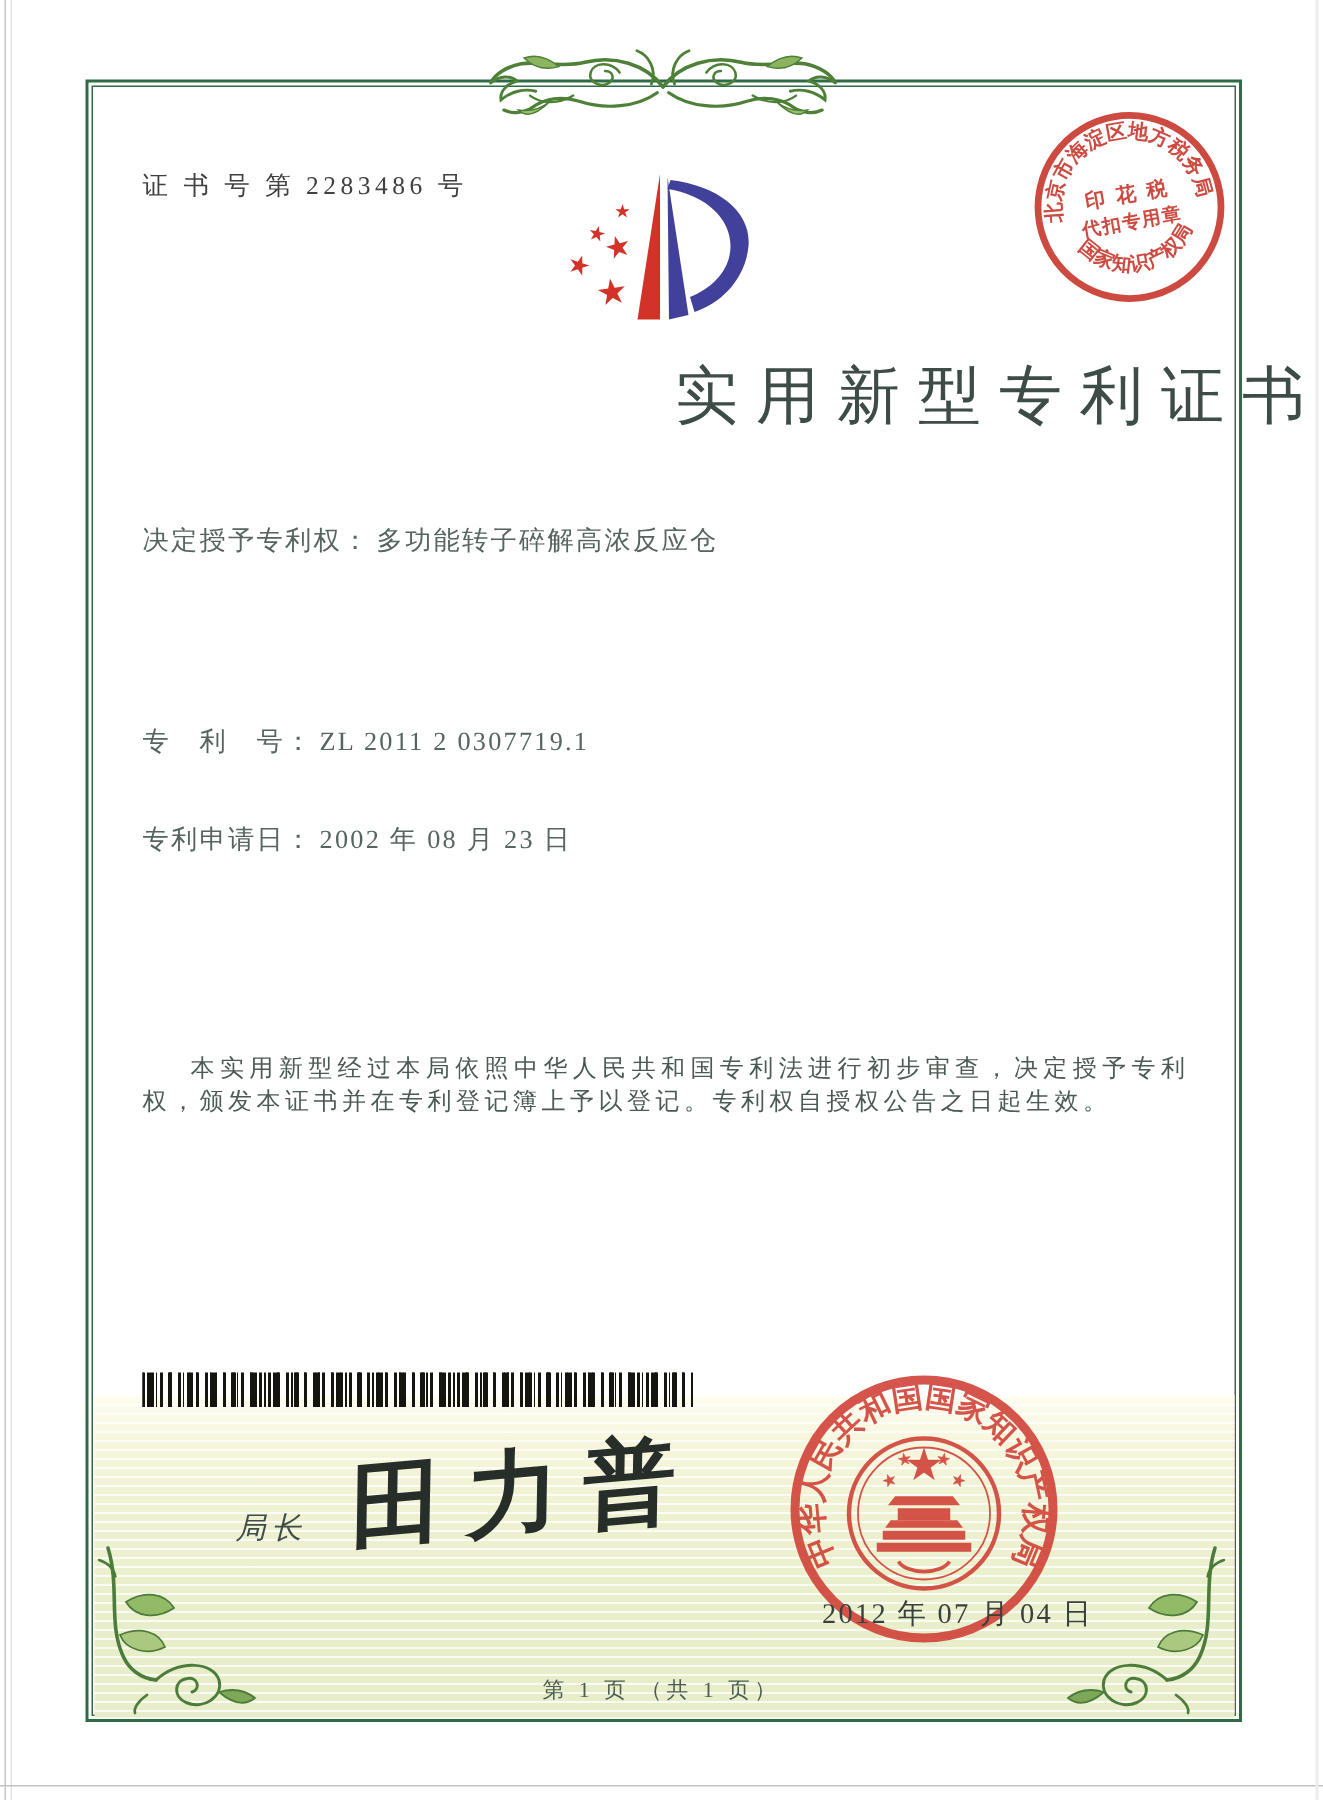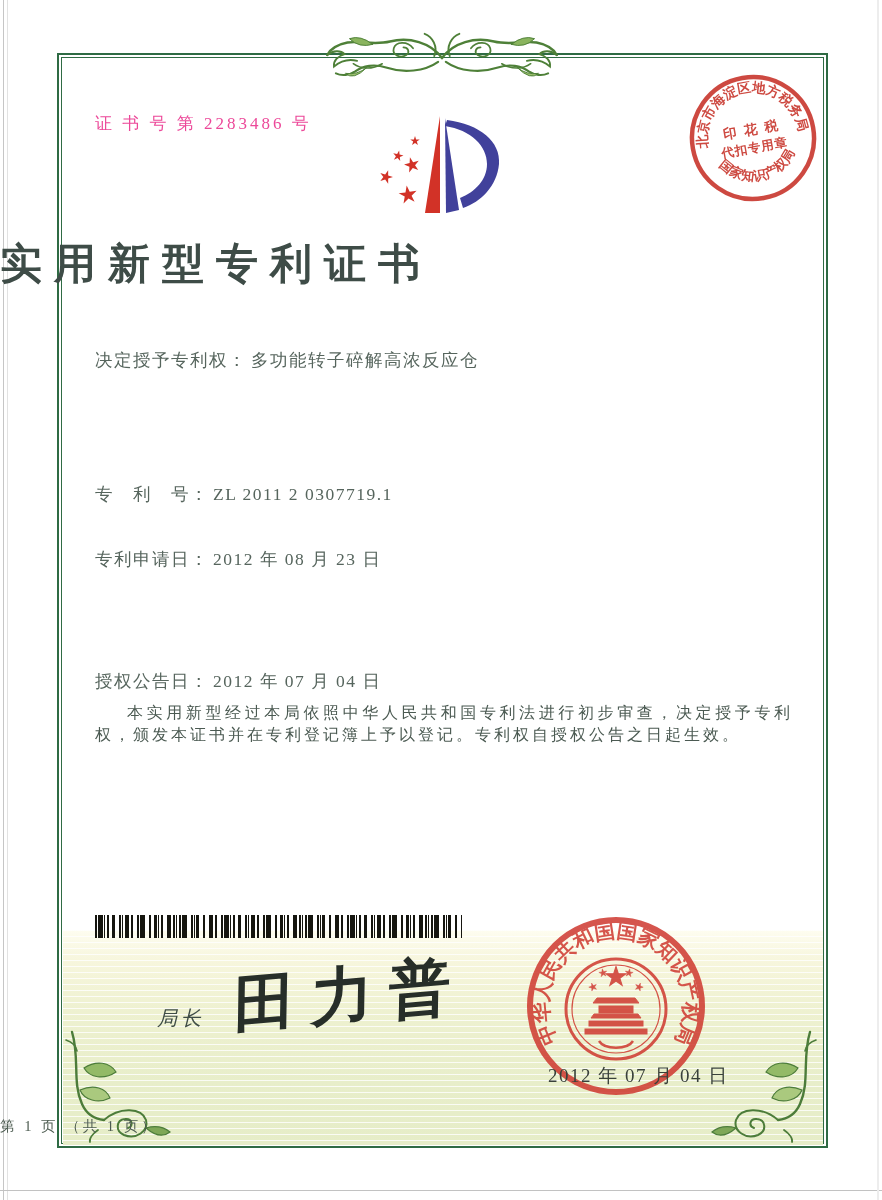--- a/index.html
+++ b/index.html
@@ -18,22 +18,22 @@
   .frame-inner{position:absolute;inset:2px;border:1px solid #2f6b44;}
 
   
   .bottom-band{
     position:absolute;left:63px;top:930px;width:760px;height:215px;z-index:1;
     background:
       repeating-linear-gradient(180deg, rgba(255,255,255,.8) 0 1.5px, rgba(255,255,255,0) 1.5px 6px),
       linear-gradient(180deg,#fefdf0 0%,#f7f6dd 14%,#eef1d0 38%,#e8eeca 70%,#e6edc8 100%);
   }
 
-  .cert-no{position:absolute;left:95px;top:112px;font-size:17px;letter-spacing:3px;color:#ec4899;z-index:2;}
-  .title{position:absolute;left:0;top:236px;width:882px;text-align:left;font-size:42px;font-weight:bold;
+  .cert-no{position:absolute;left:95px;top:112px;font-size:17px;letter-spacing:3px;color:#404040;z-index:2;}
+  .title{position:absolute;left:0;top:236px;width:882px;text-align:right;font-size:42px;font-weight:normal;
          letter-spacing:12px;color:#3e4c47;z-index:2;}
 
   .field{position:absolute;left:95px;width:700px;font-size:17.5px;color:#56655d;letter-spacing:1.5px;z-index:2;}
   .fvalue{margin-left:4px;}
 
   .paras{position:absolute;left:95px;top:702px;width:698px;z-index:2;color:#4b5a52;}
   .paras p{margin:0 0 10px 0;font-size:16px;line-height:22px;letter-spacing:3px;
            text-align:justify;text-indent:2em;}
 
   .barcode{
@@ -47,21 +47,21 @@
   .stamp-top{position:absolute;left:683px;top:68px;width:140px;height:140px;z-index:2;}
   .logo{position:absolute;left:375px;top:112px;width:130px;height:110px;z-index:2;}
 
   .sig-role{position:absolute;left:157px;top:1005px;font-size:20px;letter-spacing:4px;color:#3f4d46;z-index:3;font-style:italic;}
   .sig-name{position:absolute;left:233px;top:952px;width:260px;font-size:62px;font-weight:bold;color:#272e29;
             letter-spacing:16px;transform:rotate(-5deg) skewX(-6deg);z-index:3;white-space:nowrap;}
 
   .seal{position:absolute;left:521px;top:911px;width:190px;height:190px;z-index:3;opacity:.93;}
   .seal-date{position:absolute;left:548px;top:1063px;font-size:19px;letter-spacing:1.5px;color:#39413a;z-index:4;}
 
-  .footer{position:absolute;left:0;top:1117px;width:882px;font-size:14.5px;
+  .footer{position:absolute;left:0;top:1117px;width:882px;text-align:center;font-size:14.5px;
           letter-spacing:3px;color:#4d5c51;z-index:4;}
 
   .orn-top{position:absolute;left:314px;top:29px;width:256px;height:54px;z-index:2;}
   .orn-bl{position:absolute;left:58px;top:1030px;width:118px;height:118px;z-index:2;}
   .orn-br{position:absolute;left:706px;top:1030px;width:118px;height:118px;z-index:2;transform:scaleX(-1);}
 </style>
 </head>
 <body>
 
 <div class="page">
@@ -152,24 +152,21 @@
 
   <div class="title">实用新型专利证书</div>
 
   <div class="field" style="top:348px">
     <span>决定授予专利权：</span><span class="fvalue">多功能转子碎解高浓反应仓</span>
   </div>
   <div class="field" style="top:482px">
     <span>专　利　号：</span><span class="fvalue">ZL 2011 2 0307719.1</span>
   </div>
   <div class="field" style="top:547px">
-    <span>专利申请日：</span><span class="fvalue">2012 年 08 月 23 日</span>
-  </div>
-  <div class="field" style="top:669px">
-    <span>授权公告日：</span><span class="fvalue">2012 年 07 月 04 日</span>
+    <span>专利申请日：</span><span class="fvalue">2002 年 08 月 23 日</span>
   </div>
 
   <div class="paras">
     <p>本实用新型经过本局依照中华人民共和国专利法进行初步审查，决定授予专利权，颁发本证书并在专利登记簿上予以登记。专利权自授权公告之日起生效。</p>
   </div>
 
   <div class="barcode"></div>
 
   <div class="sig-role">局长</div>
   <div class="sig-name">田力普</div>

